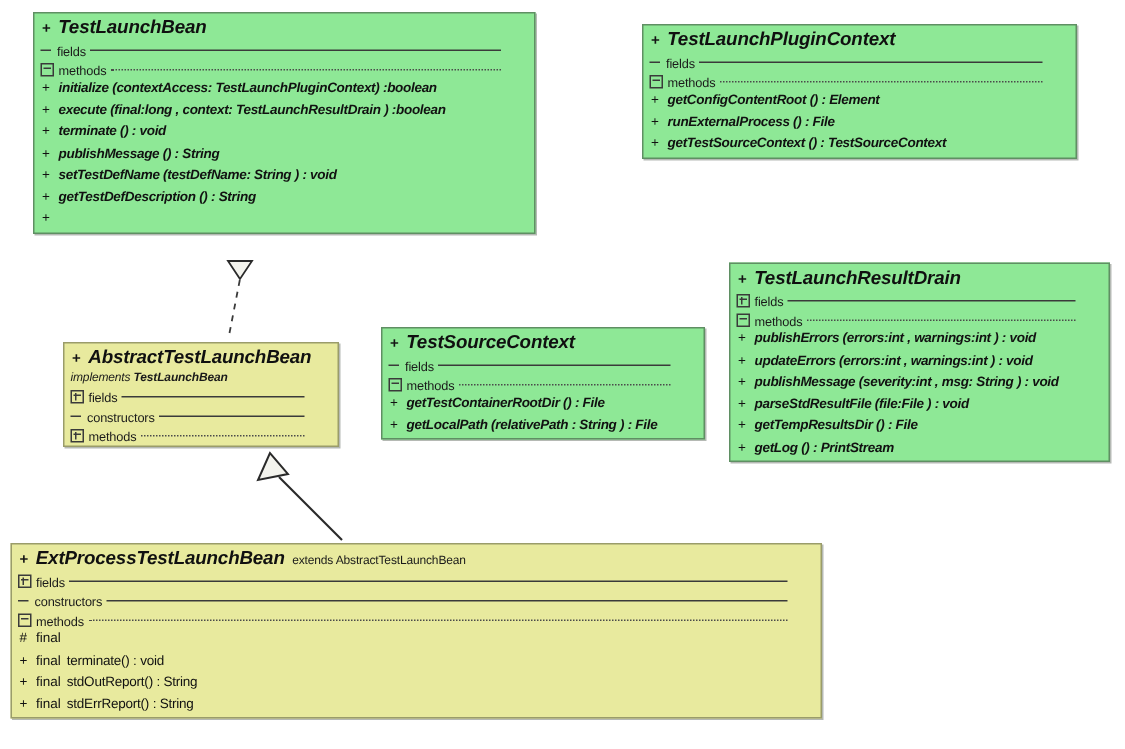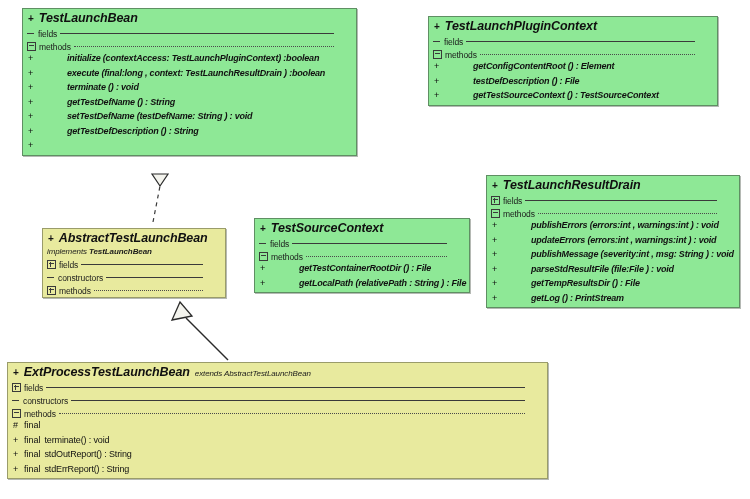--- a/index.html
+++ b/index.html
@@ -25,21 +25,21 @@
     display:flex;align-items:baseline;gap:5px;
     padding:3px 4px 2px 5px;
     white-space:nowrap;
   }
   .vis{font-size:10px;color:#141414;font-weight:bold;line-height:1;}
   .cls-name{
     font-style:italic;font-weight:bold;font-size:12.5px;color:#101010;
     letter-spacing:-.1px;line-height:1.05;
   }
   .cls-stereo{
-    font-style:italic;font-size:8px;color:#1a1a1a;
+    font-size:8px;color:#1a1a1a;
     letter-spacing:-.1px;
   }
   .cls-implements{
     text-align:left;font-size:8px;font-style:italic;color:#1a1a1a;
     padding:0 4px 2px 4px;white-space:nowrap;letter-spacing:-.1px;
   }
   .cls-implements .kw{font-style:italic;}
   .cls-implements .tgt{font-style:italic;font-weight:bold;}
 
   .section{
@@ -67,21 +67,21 @@
 
   .member{
     display:flex;align-items:baseline;gap:4px;
     padding:0 4px 0 5px;height:14.5px;white-space:nowrap;
   }
   .m-vis{font-size:9px;color:#111;flex:0 0 auto;width:7px;}
   .m-mod{font-size:9px;color:#111;flex:0 0 auto;text-align:right;}
   .m-sig{
     font-size:9px;color:#111;flex:0 0 auto;letter-spacing:-.15px;
   }
-  .green .m-sig{font-style:italic;font-weight:bold;letter-spacing:-.2px;margin-left:28px;}
+  .green .m-sig{font-style:italic;font-weight:bold;letter-spacing:-.2px;}
   .yellow .m-sig{font-style:normal;font-weight:normal;}
   .yellow .m-mod{font-style:normal;}
 
   
   #cls-testlaunchbean        {left:22px; top:8px;   width:335px;}
   #cls-pluginctx             {left:428px;top:16px;  width:290px;}
   #cls-resultdrain           {left:486px;top:175px; width:254px;}
   #cls-abstractbean          {left:42px; top:228px; width:184px;}
   #cls-sourcectx             {left:254px;top:218px; width:216px;}
   #cls-extprocessbean        {left:7px;  top:362px; width:541px;}
@@ -126,21 +126,21 @@
       <div class="member">
         <span class="m-vis">+</span>
         <span class="m-sig">execute (final:long , context: TestLaunchResultDrain ) :boolean</span>
       </div>
       <div class="member">
         <span class="m-vis">+</span>
         <span class="m-sig">terminate () : void</span>
       </div>
       <div class="member">
         <span class="m-vis">+</span>
-        <span class="m-sig">getTestDefName () : String</span>
+        <span class="m-sig">publishMessage () : String</span>
       </div>
       <div class="member">
         <span class="m-vis">+</span>
         <span class="m-sig">setTestDefName (testDefName: String ) : void</span>
       </div>
       <div class="member">
         <span class="m-vis">+</span>
         <span class="m-sig">getTestDefDescription () : String</span>
       </div>
       <div class="member">
@@ -161,21 +161,21 @@
         <span class="sec-box"></span>
         <span class="sec-label">methods</span>
         <span class="sec-rule dotted"></span>
       </div>
       <div class="member">
         <span class="m-vis">+</span>
         <span class="m-sig">getConfigContentRoot () : Element</span>
       </div>
       <div class="member">
         <span class="m-vis">+</span>
-        <span class="m-sig">testDefDescription () : File</span>
+        <span class="m-sig">runExternalProcess () : File</span>
       </div>
       <div class="member">
         <span class="m-vis">+</span>
         <span class="m-sig">getTestSourceContext () : TestSourceContext</span>
       </div>
     </div>
     <div class="uml-class green" id="cls-resultdrain">
       <div class="cls-title">
         <span class="vis">+</span>
         <span class="cls-name">TestLaunchResultDrain</span>

